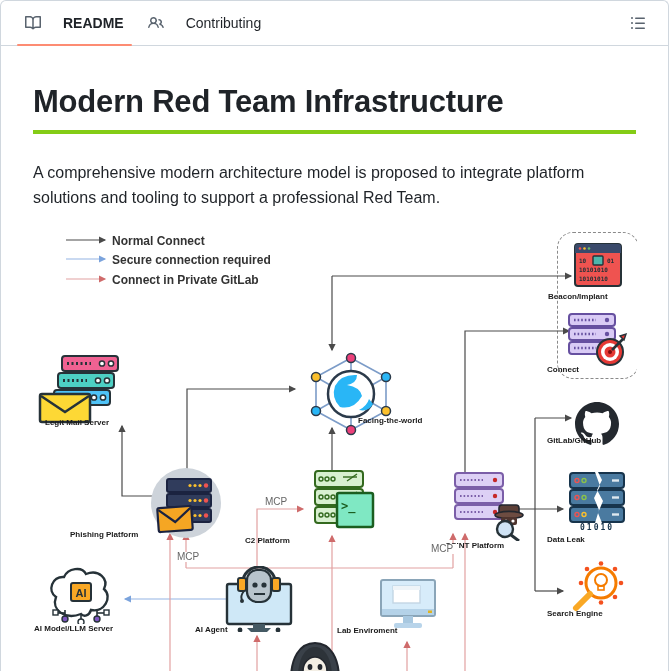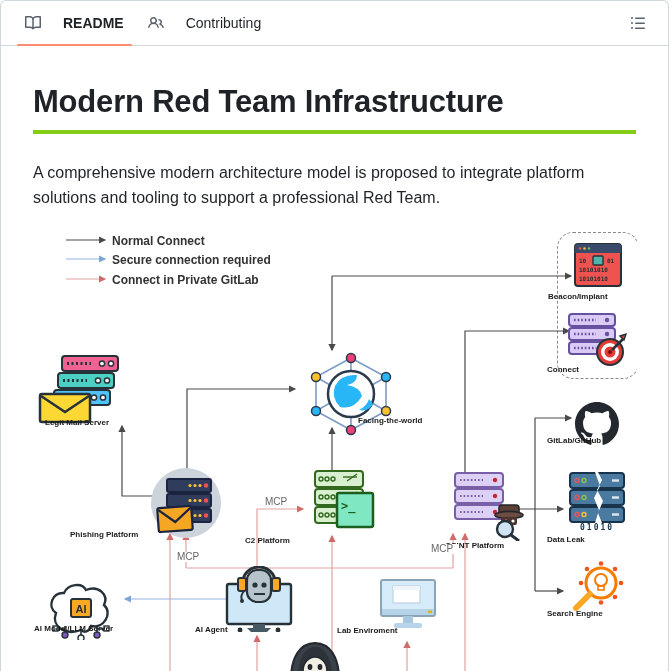--- a/index.html
+++ b/index.html
@@ -331,21 +331,21 @@
               <line x1="46" y1="9.5" x2="53" y2="9.5"></line>
               <line x1="46" y1="26.5" x2="53" y2="26.5"></line>
               <line x1="46" y1="43.5" x2="53" y2="43.5"></line>
             </g>
           <polygon points="32,1 36,9 31,19 37,30 32,42 36,52 29,52 33,39 28,27 34,15 29,1" fill="#fff"></polygon>
           <text x="14" y="59" font-size="8" font-weight="bold" fill="#17344c" letter-spacing="2" font-family="DejaVu Sans Mono, monospace">01010</text>
         </svg>
       </div>
       <div class="nlabel" style="left:514px;top:309px;width:100px">Data Leak</div>
 
-      <div class="node" style="left:10px;top:356px">
+      <div class="node" style="left:10px;top:340px">
         <svg width="76" height="58" viewBox="0 0 76 58">
           <path d="M38,48 C22,54 8,44 13,31 C4,25 9,10 21,11 C25,2 39,0 43,8 C56,3 66,13 61,23 C70,31 61,47 48,44 C46,50 41,51 38,48 Z" fill="#fff" stroke="#263238" stroke-width="2.4"></path>
           <rect x="28" y="17" width="20" height="18" rx="2" fill="#f9a825" stroke="#263238" stroke-width="2"></rect>
           <text x="32.5" y="30.5" font-size="11" font-weight="bold" fill="#263238">AI</text>
           <g stroke="#263238" stroke-width="1.6" fill="none">
             <line x1="22" y1="44" x2="22" y2="51"></line>
               <line x1="38" y1="49" x2="38" y2="54"></line>
               <line x1="54" y1="43" x2="54" y2="51"></line>
             <line x1="22" y1="47" x2="14" y2="47"></line>
               <line x1="54" y1="47" x2="62" y2="47"></line>

